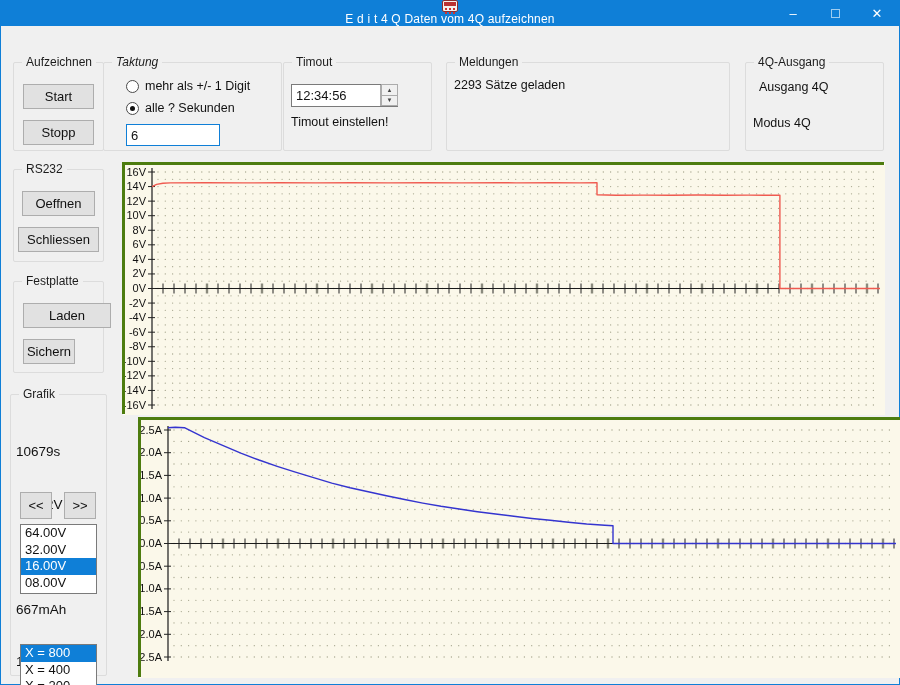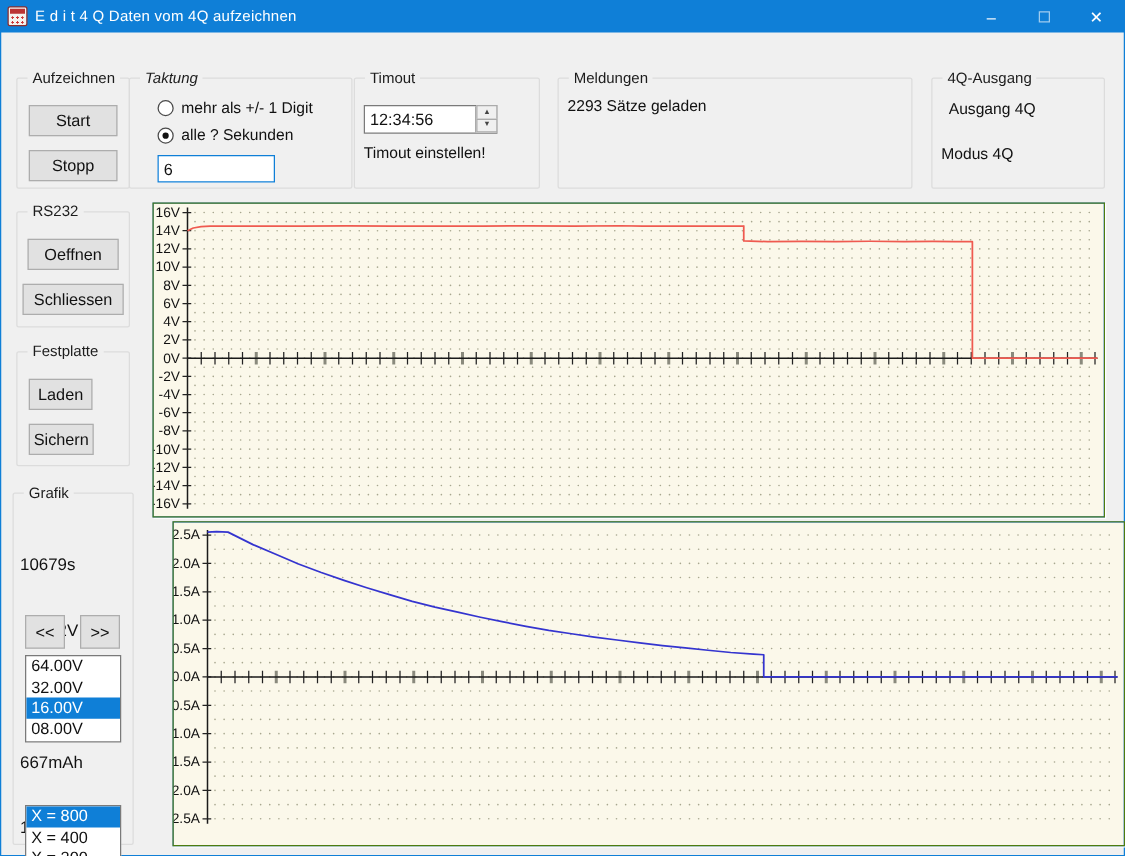--- a/index.html
+++ b/index.html
@@ -4,21 +4,21 @@
 <style>
   * { margin:0; padding:0; box-sizing:border-box; }
   html,body { background:#cfcfcf; }
   body { font-family:"Liberation Sans", sans-serif; }
   .window {
     position:relative; width:900px; height:685px; background:#f0f0f0;
     box-shadow: inset 0 0 0 1px #0f7fd7; overflow:hidden;
     font-family:"Liberation Sans", sans-serif;
   }
   
-  .titlebar { position:absolute; left:0; top:0; width:900px; height:26px; background:#0f7fd7; display:flex; align-items:center; }
+  .titlebar { position:absolute; left:0; top:0; width:900px; height:26px; background:#0f7fd7; display:flex; align-items:center;flex-direction:column; }
   .app-icon { width:16px; height:16px; margin:0 6px 0 6px; position:relative; background:#f5f2ee; border:1px solid #8c2e2e; border-radius:2px; }
   .app-icon::before { content:""; position:absolute; left:1px; top:1px; right:1px; height:4px; background:#b33; }
   .app-icon::after  { content:""; position:absolute; left:2px; top:7px; width:10px; height:6px;
       background:
         radial-gradient(circle 1px at 1px 1px,#c33 99%,transparent),
         radial-gradient(circle 1px at 5px 1px,#c33 99%,transparent),
         radial-gradient(circle 1px at 9px 1px,#c33 99%,transparent),
         radial-gradient(circle 1px at 1px 5px,#c33 99%,transparent),
         radial-gradient(circle 1px at 5px 5px,#c33 99%,transparent),
         radial-gradient(circle 1px at 9px 5px,#c33 99%,transparent); }
@@ -48,21 +48,21 @@
               display:flex; align-items:center; justify-content:center; }
   
   .lbl { position:absolute; font-size:12.5px; color:#111; white-space:pre; }
   
   .stats { position:absolute; left:16px; top:408px; font-size:13.5px; color:#111; line-height:17.5px; white-space:pre; }
   
   .listbox { position:absolute; background:#fff; border:1px solid #7a7a7a; font-size:13px; color:#111; overflow:hidden; }
   .listbox .item { height:16.5px; line-height:16.5px; padding-left:4px; white-space:pre; }
   .listbox .item.sel { background:#0f7fd7; color:#ffffff; }
   
-  .chart-panel { position:absolute; border:1px solid #4d7c0f; box-shadow:1px 1px 0 #ffffff; background:#3b82f6; }
+  .chart-panel { position:absolute; border:3px solid #4d7c0f; box-shadow:1px 1px 0 #ffffff; background:#14b8a6; }
   .chart-panel svg { position:absolute; left:0; top:0; }
 </style>
 </head>
 <body>
 
 <div class="window">
 
   <div class="titlebar">
     <div class="app-icon"></div>
     <div class="title-text">E d i t 4 Q   Daten vom 4Q aufzeichnen</div>
@@ -124,21 +124,21 @@
 
   <div class="group" style="left:13px; top:169px; width:91px; height:93px;">
     <span class="group-label">RS232</span>
   </div>
   <div class="btn" style="left:22px; top:191px; width:73px; height:25px;">Oeffnen</div>
   <div class="btn" style="left:18px; top:227px; width:81px; height:25px;">Schliessen</div>
 
   <div class="group" style="left:13px; top:281px; width:91px; height:92px;">
     <span class="group-label">Festplatte</span>
   </div>
-  <div class="btn" style="left:23px; top:303px; width:51px; height:25px;">Laden</div>
+  <div class="btn" style="left:23px; top:303px; width:88px; height:25px;">Laden</div>
   <div class="btn" style="left:23px; top:339px; width:52px; height:25px;">Sichern</div>
 
   <div class="group" style="left:10px; top:394px; width:97px; height:282px;">
     <span class="group-label">Grafik</span>
   </div>
   <div class="stats">
     <div>10679s</div>
     <div> 14.42V</div>
     <div> 2.564A</div>
     <div>667mAh</div>

